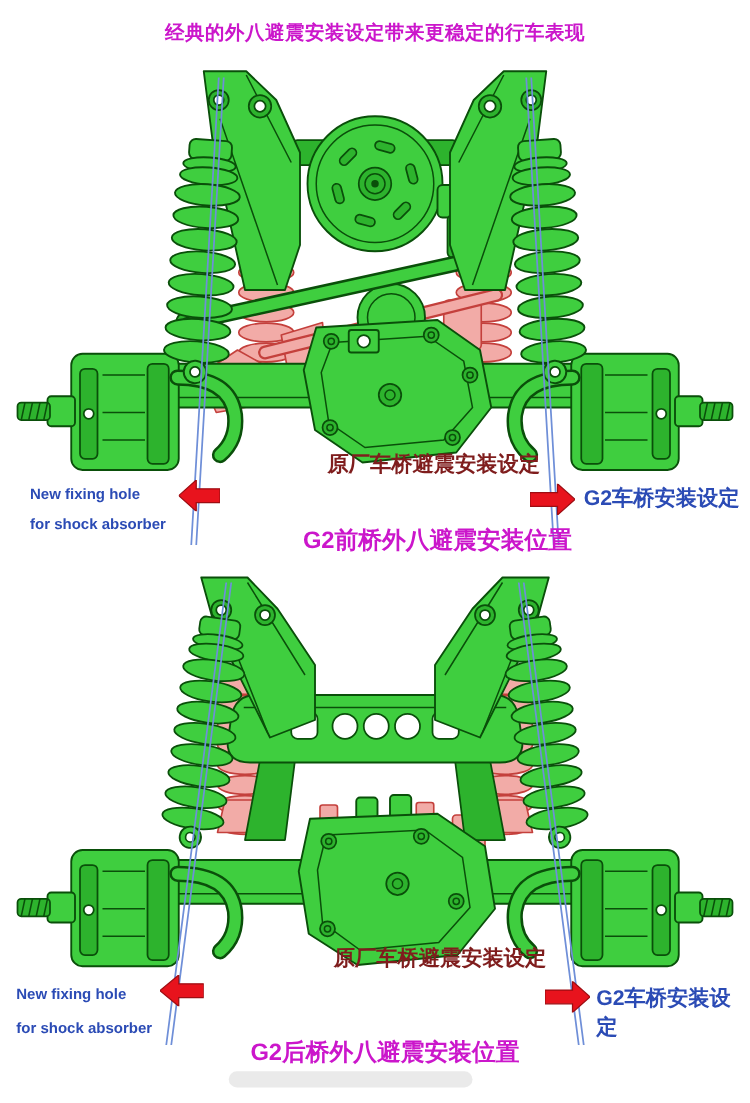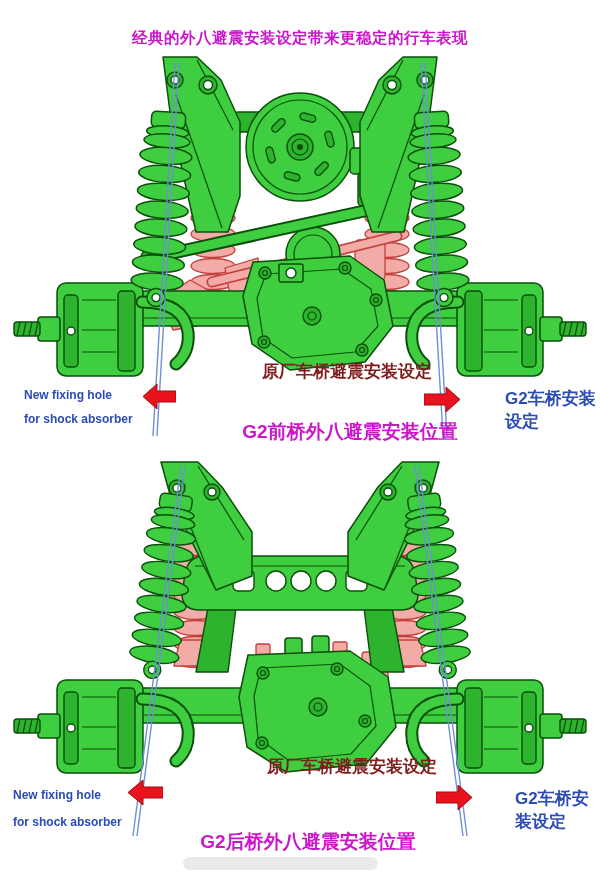--- a/index.html
+++ b/index.html
@@ -1,27 +1,27 @@
 <!DOCTYPE html>
 <html><head>
 <meta charset="utf-8">
 <style>
   html,body{margin:0;padding:0;background:#fff;}
   .stage{position:relative;width:600px;height:882px;background:#ffffff;overflow:hidden;
          font-family:"Liberation Sans",sans-serif;}
   .abs{position:absolute;}
-  .title{top:28px;left:0;width:600px;text-align:center;font-weight:bold;font-size:15.5px;
+  .title{top:16px;left:0;width:600px;text-align:center;font-weight:bold;font-size:15.5px;
          color:#cb16cb;letter-spacing:.5px;}
   .nfh{color:#2b4bb5;font-weight:bold;font-size:12px;}
   .nfh1{left:24px;top:383px;line-height:24px;}
   .nfh2{left:13px;top:782px;line-height:27px;}
   .stock{color:#7f1d1d;font-weight:bold;font-size:17px;}
   .stock1{left:262px;top:360px;}
   .stock2{left:267px;top:755px;}
-  .g2lbl{color:#2b4bb5;font-weight:bold;font-size:17px;margin-left:38px;}
+  .g2lbl{color:#2b4bb5;font-weight:bold;font-size:17px;}
   .g21{left:467px;top:387px;}
   .g22{left:477px;top:787px;}
   .cap{left:0;width:600px;text-align:center;color:#cb16cb;font-weight:bold;font-size:19px;}
   .cap1{top:419px;padding-left:100px;box-sizing:border-box;}
   .cap2{top:829px;padding-left:16px;box-sizing:border-box;}
   .arrow polygon{fill:#e8131d;stroke:#9d0d12;stroke-width:1;}
   .footerbar{left:183px;top:857px;width:195px;height:13px;border-radius:7px;
              background:#d9d9d9;opacity:.55;}
   
   .gp{fill:#3fce3f;stroke:#0a4f0a;stroke-width:1.5;stroke-linejoin:round;}

